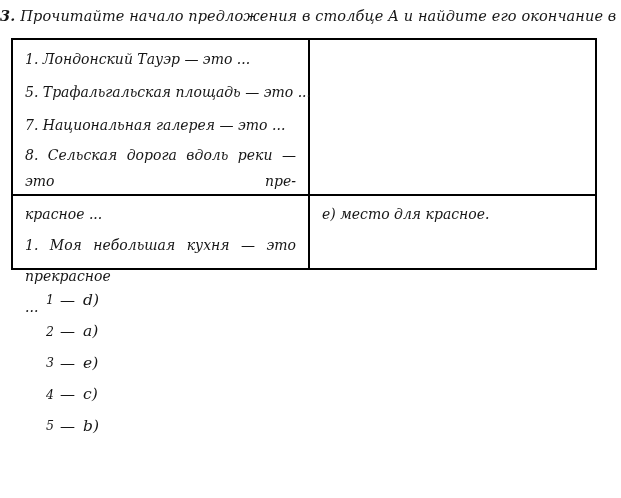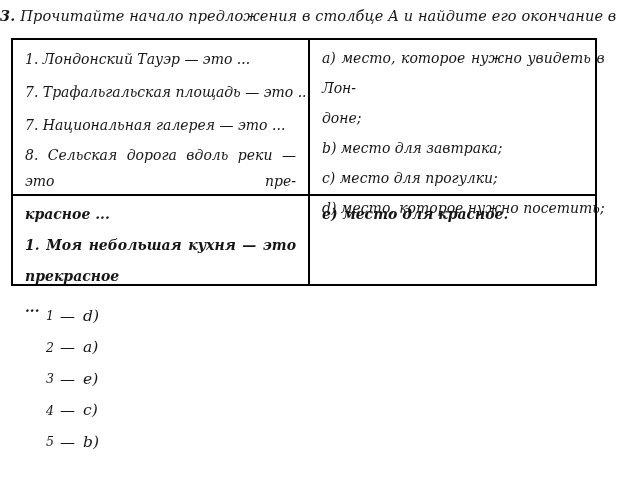--- a/index.html
+++ b/index.html
@@ -24,21 +24,21 @@
   }
   .title-num { font-weight: bold; margin-right: 5px; }
 
   .ex-table {
     margin: 11px 0 0 11px;
     width: 586px;
     border: 2px solid #000;
   }
   .t-row { display: flex; }
   .row1 { height: 156px; border-bottom: 2px solid #000; }
-  .row2 { height: 88px; font-weight: bold; }
+  .row2 { height: 72px; }
   .cell {
     padding: 3px 12px 0 12px;
     font-size: 14px;
   }
   .cell-left {
     width: 297px;
     border-right: 2px solid #000;
     display: flex;
     flex-direction: column;
   }
@@ -73,30 +73,23 @@
 <div class="page">
 
   <div class="title">
     <span class="title-num">3.</span><span>Прочитайте начало предложения в столбце А и найдите его окончание в столбце В.</span>
   </div>
 
   <div class="ex-table">
     <div class="t-row row1">
       <div class="cell cell-left">
         <div class="line">1. Лондонский Тауэр — это ...</div>
-        <div class="line">7. Трафальгальская площадь — это ...</div>
+        <div class="line">5. Трафальгальская площадь — это ...</div>
         <div class="line">7. Национальная галерея — это ...</div>
         <div class="line justify push">8. Сельская дорога вдоль реки — это пре-</div>
-      </div>
-      <div class="cell cell-right">
-        <div class="line justify">a) место, которое нужно увидеть в Лон-</div>
-        <div class="line">доне;</div>
-        <div class="line">b) место для завтрака;</div>
-        <div class="line">c) место для прогулки;</div>
-        <div class="line">d) место, которое нужно посетить;</div>
       </div>
     </div>
     <div class="t-row row2">
       <div class="cell cell-left">
         <div class="line">красное ...</div>
         <div class="line justify">1. Моя небольшая кухня — это прекрасное</div>
         <div class="line">...</div>
       </div>
       <div class="cell cell-right">
         <div class="line">e) место для красное.</div>

